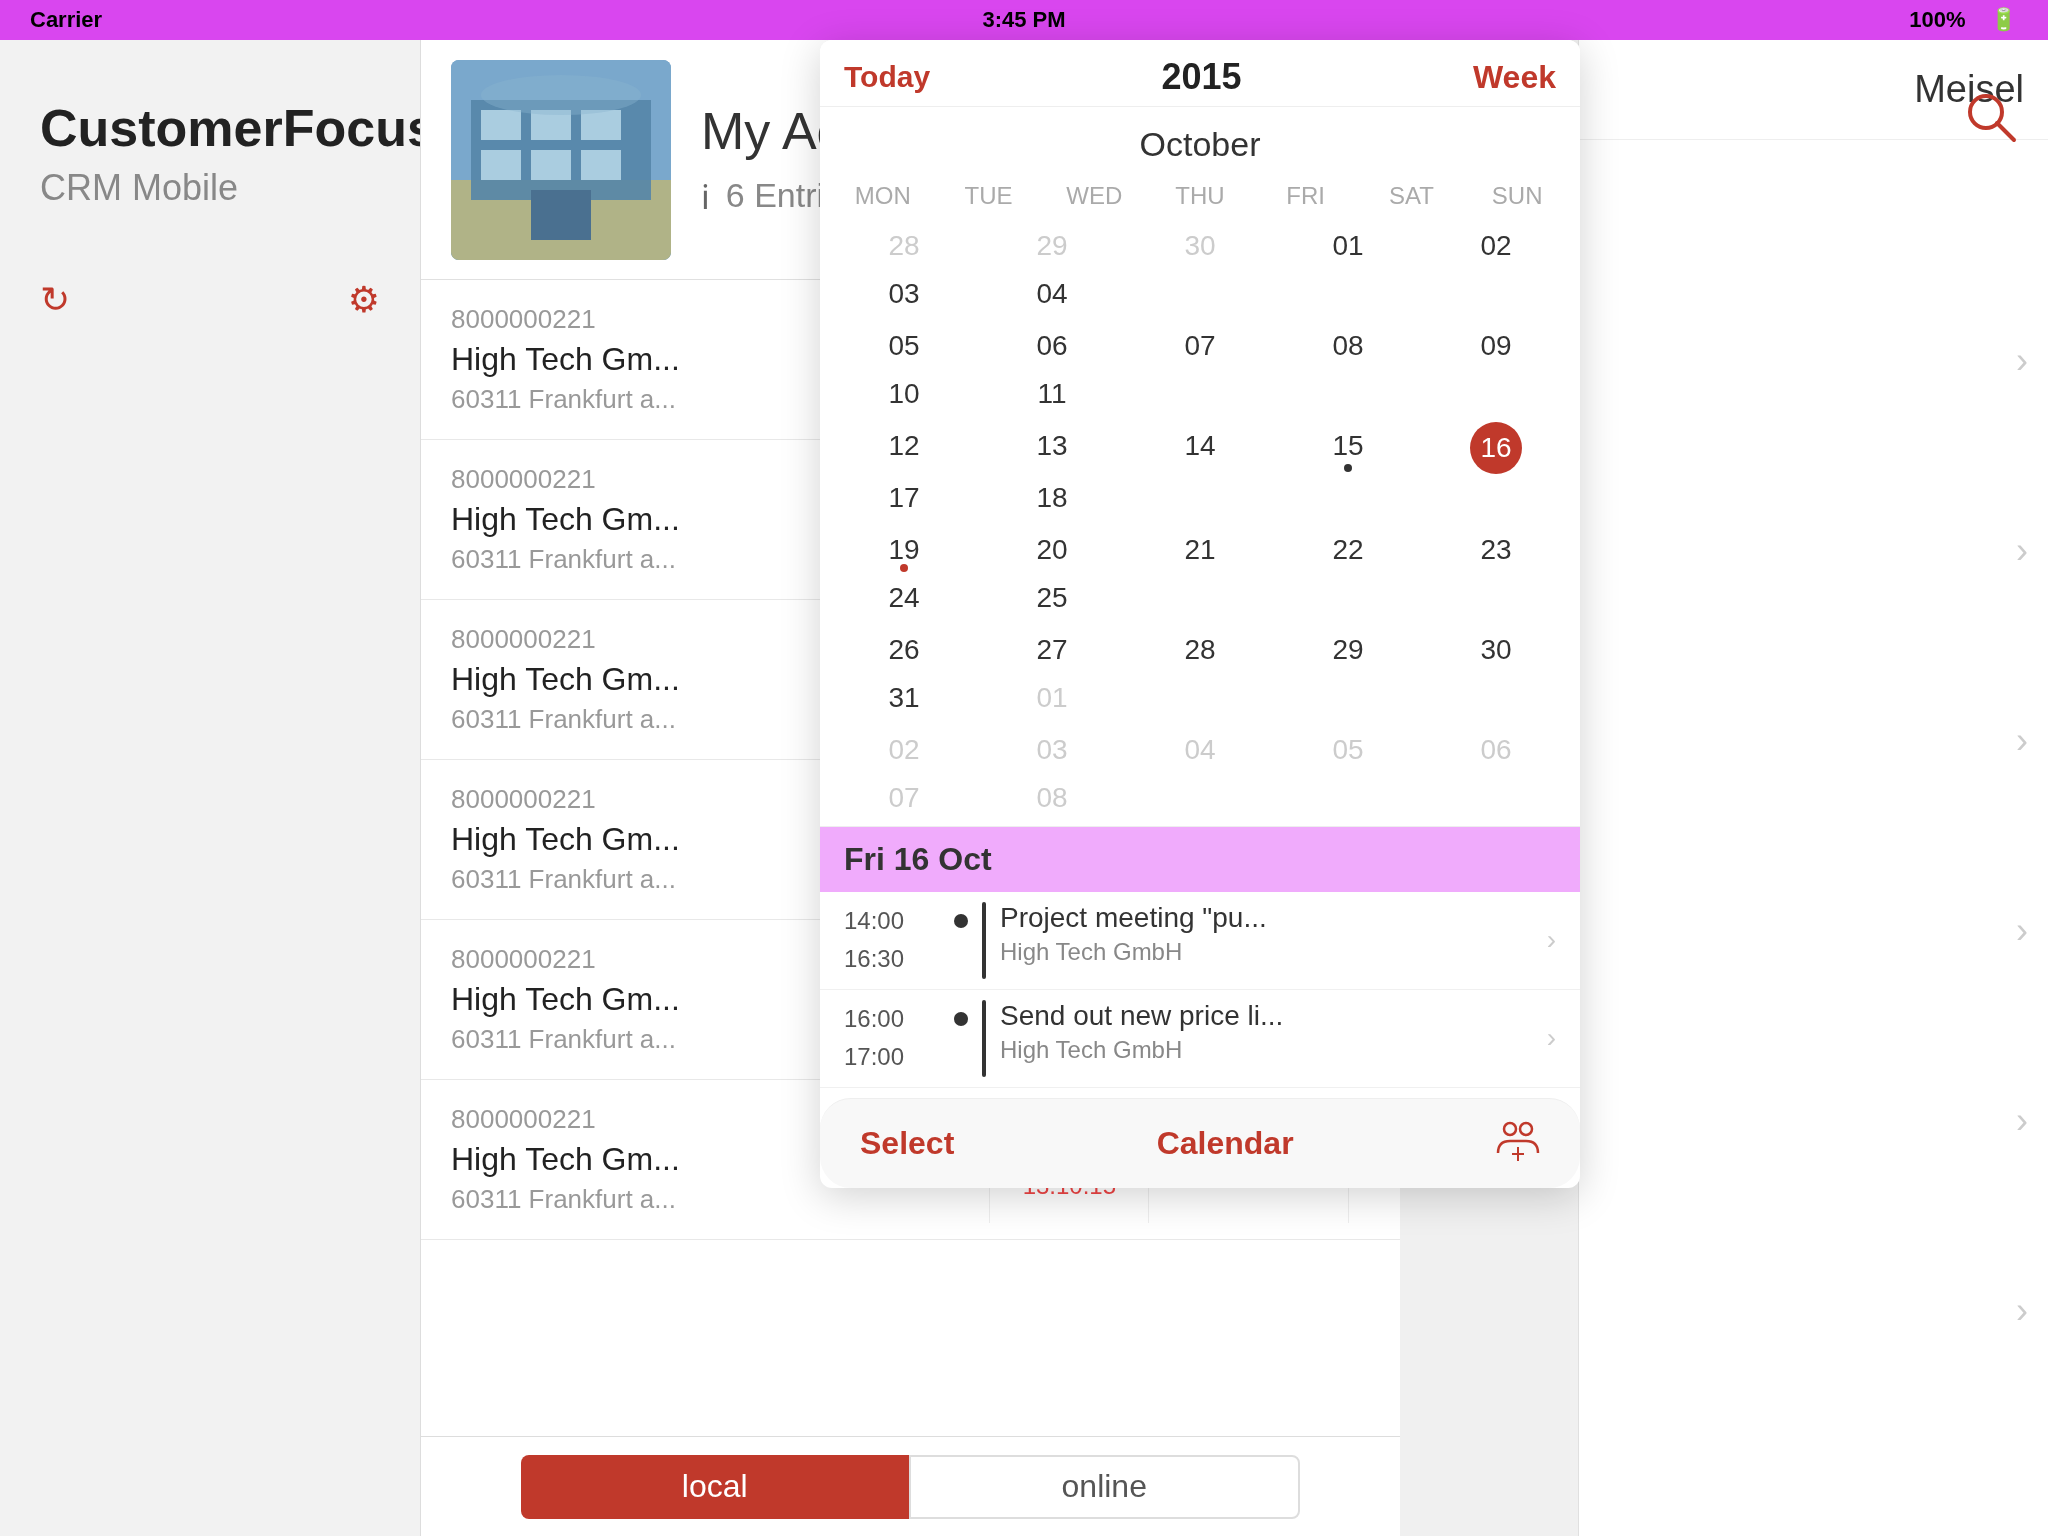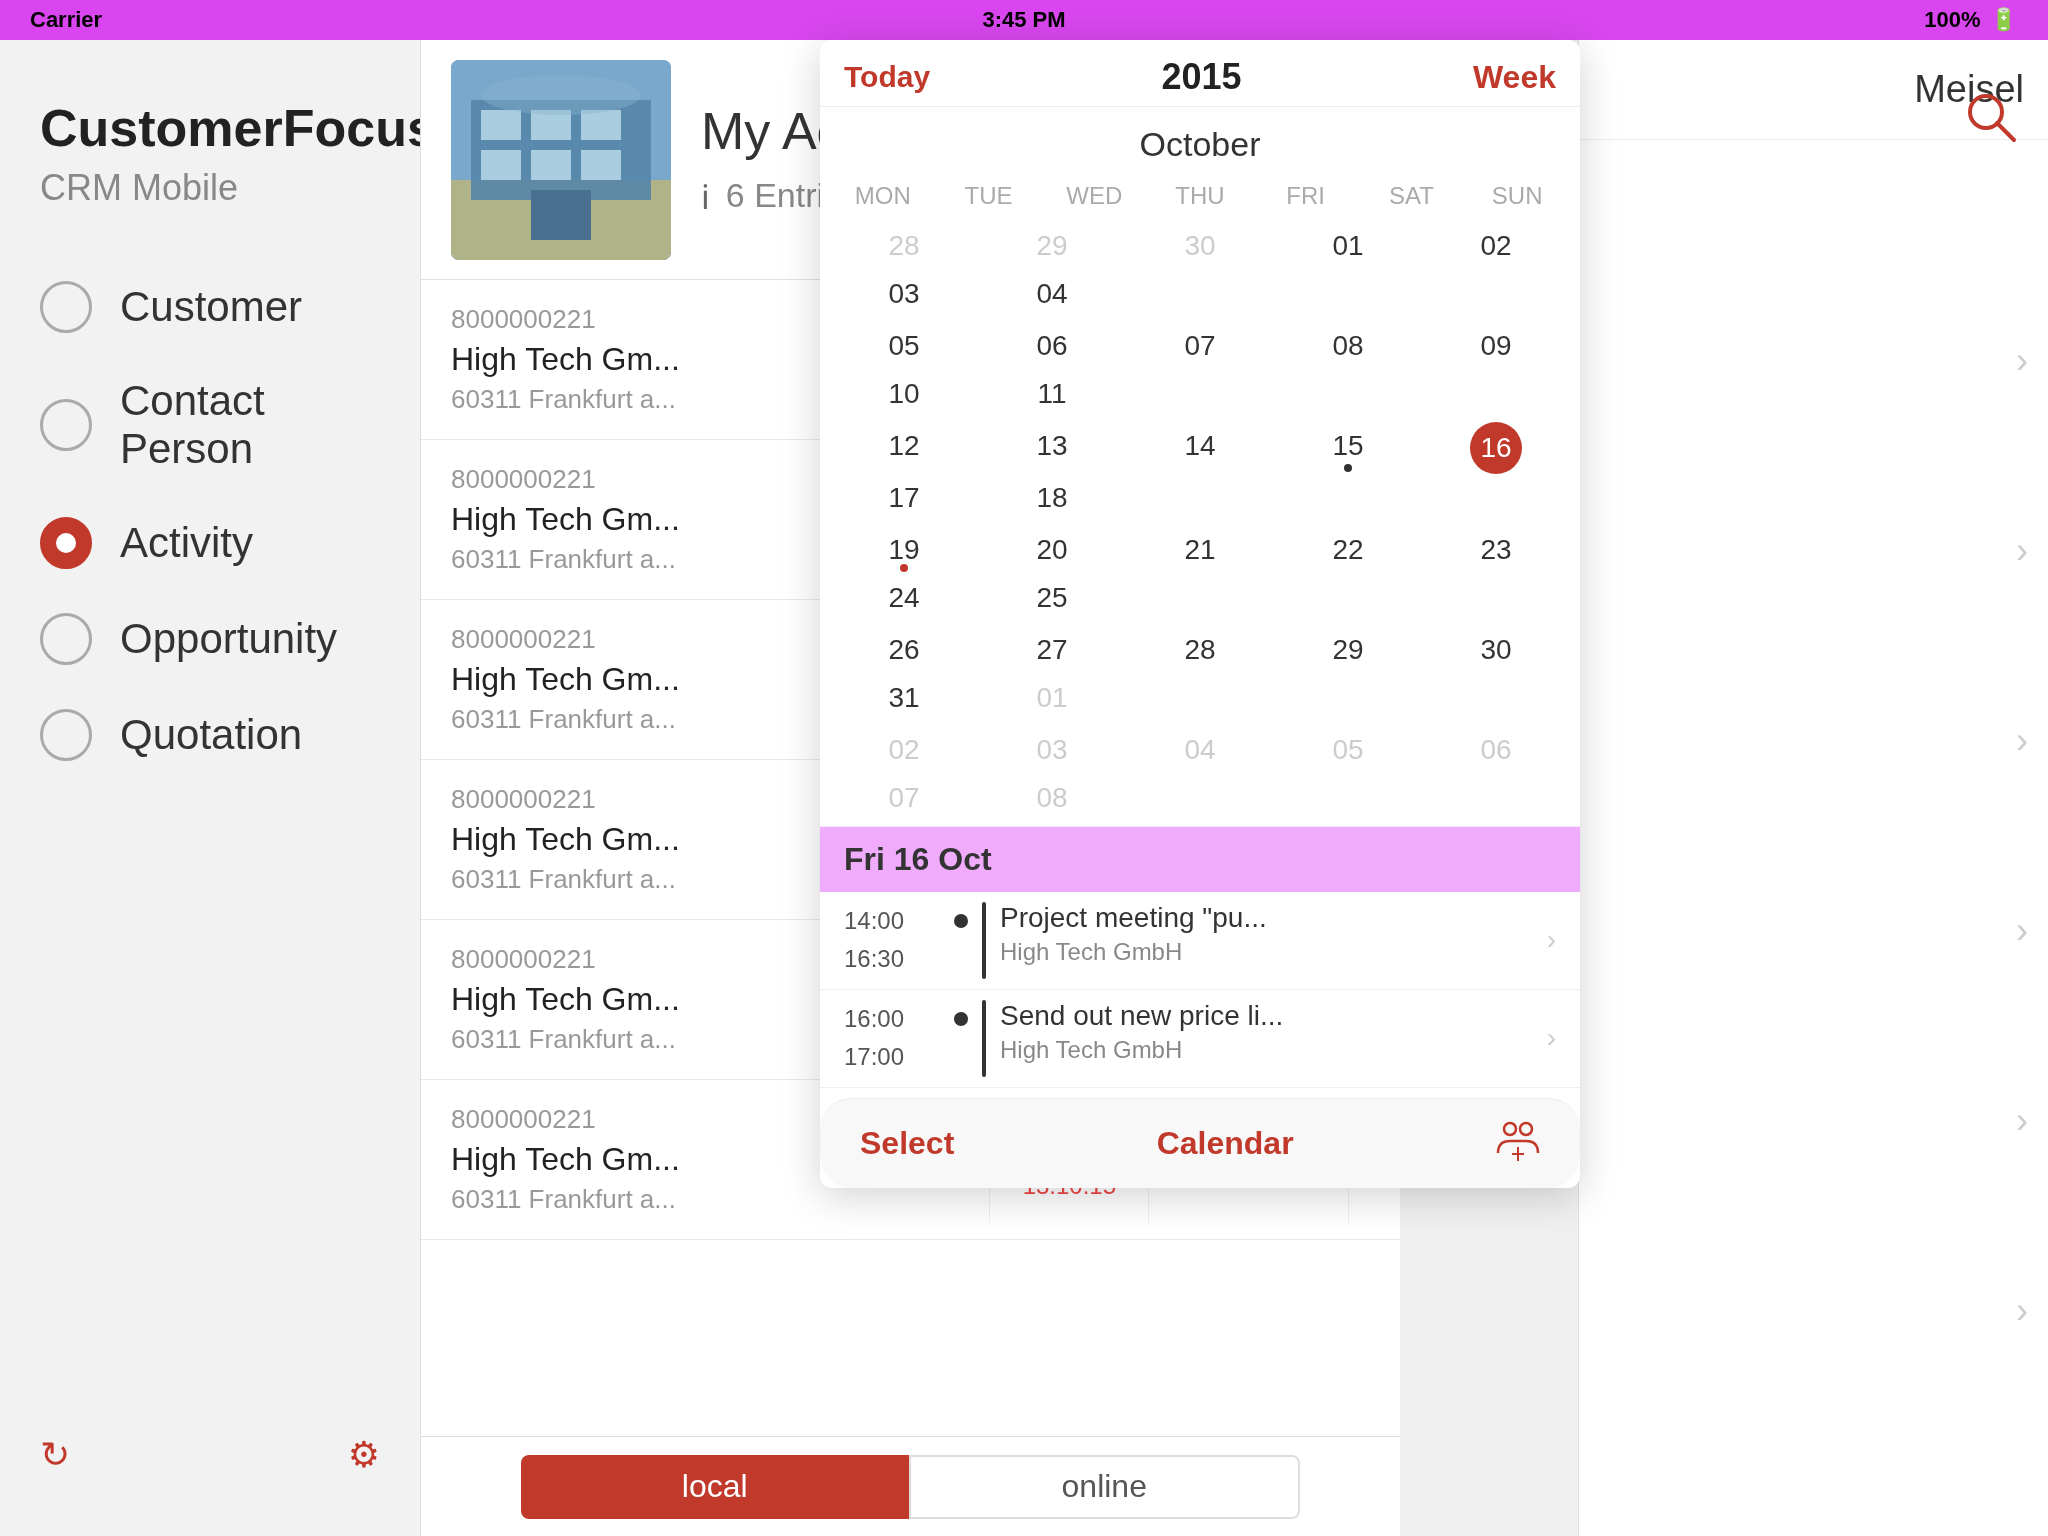--- a/index.html
+++ b/index.html
@@ -20,21 +20,21 @@
       background: #d946ef;
       display: flex;
       align-items: center;
       justify-content: space-between;
       padding: 0 30px;
       font-size: 22px;
       font-weight: 600;
       z-index: 100;
     }
     .status-bar-center { position: absolute; left: 50%; transform: translateX(-50%); }
-    .status-right { display: flex; align-items: flex-start; gap: 10px; }
+    .status-right { display: flex; align-items: flex-start; gap: 25px; }
 
     
     .sidebar {
       position: absolute;
       top: 40px; left: 0;
       width: 420px;
       height: 1496px;
       background: #f2f2f2;
       display: flex;
       flex-direction: column;
@@ -466,42 +466,20 @@
   <span class="status-bar-center">3:45 PM</span>
   <div class="status-right">
     <span>100%</span>
     <span>🔋</span>
   </div>
 </div>
 
 <div class="sidebar">
   <div class="app-title">CustomerFocus</div>
   <div class="app-subtitle">CRM Mobile</div>
-  <div class="nav-items">
-    <div class="nav-item">
-      <div class="radio-circle"></div>
-      <span class="nav-label">Customer</span>
-    </div>
-    <div class="nav-item">
-      <div class="radio-circle"></div>
-      <span class="nav-label">Contact Person</span>
-    </div>
-    <div class="nav-item">
-      <div class="radio-circle active"></div>
-      <span class="nav-label">Activity</span>
-    </div>
-    <div class="nav-item">
-      <div class="radio-circle"></div>
-      <span class="nav-label">Opportunity</span>
-    </div>
-    <div class="nav-item">
-      <div class="radio-circle"></div>
-      <span class="nav-label">Quotation</span>
-    </div>
-  </div>
   <div class="sidebar-bottom">
     <span class="refresh-icon">↻</span>
     <span class="gear-icon">⚙</span>
   </div>
 </div>
 
 <div class="main-panel">
   <div class="main-header">
 
     <div class="header-building">

